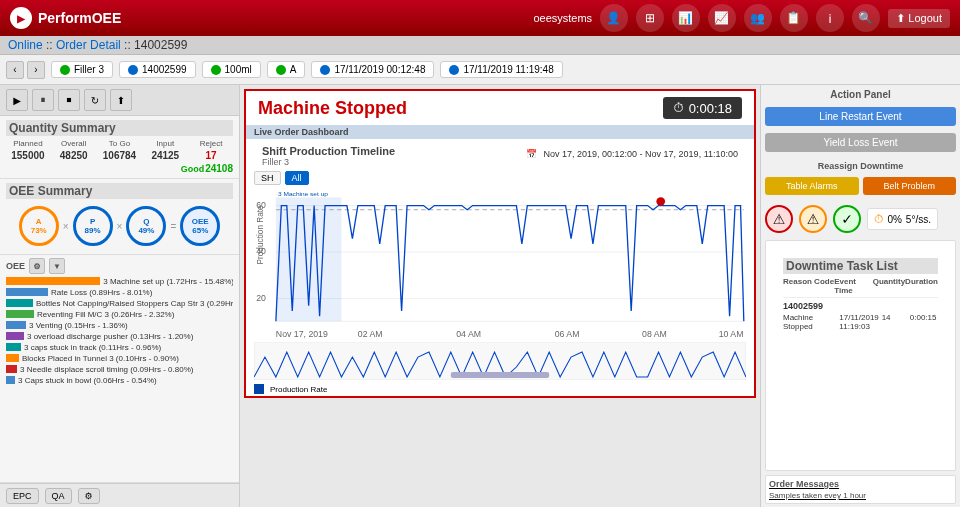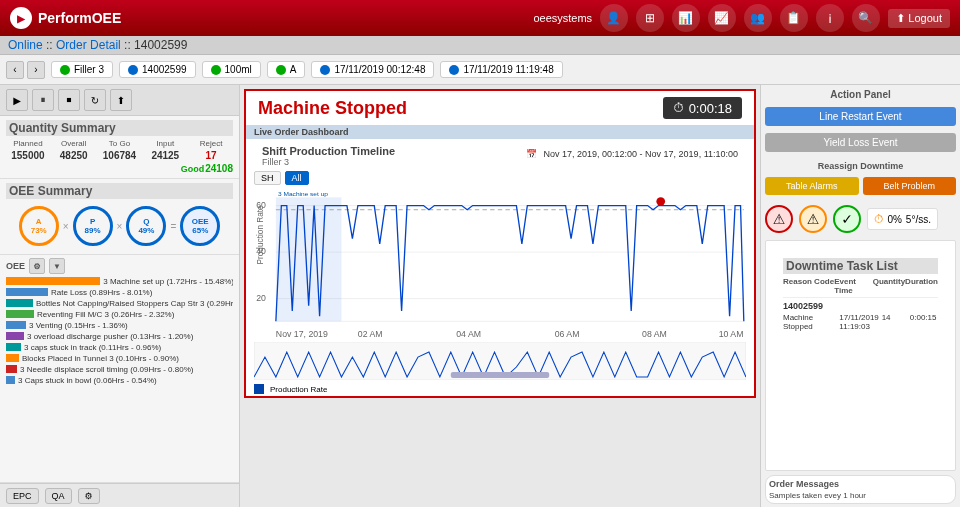--- a/index.html
+++ b/index.html
@@ -112,21 +112,21 @@
     .status-green { background: #ddffdd; border: 2px solid #00aa00; }
 
     .efficiency-box { display: flex; align-items: center; gap: 4px; background: white; border: 1px solid #ddd; border-radius: 3px; padding: 3px 6px; font-size: 10px; }
     .eff-icon { color: #ff8800; font-size: 12px; }
 
     .downtime-section { background: white; border: 1px solid #ddd; border-radius: 2px; padding: 17px; flex: 1; overflow: hidden; }
     .dt-header { display: grid; grid-template-columns: 2fr 1.5fr 1fr 1fr; font-size: 8px; font-weight: bold; color: #555; border-bottom: 1px solid #eee; padding-bottom: 2px; margin-bottom: 2px; }
     .dt-order { font-size: 9px; font-weight: bold; color: #333; padding: 1px 0; }
     .dt-row { display: grid; grid-template-columns: 2fr 1.5fr 1fr 1fr; font-size: 8px; color: #333; padding: 1px 0; }
 
-    .order-messages { background: white; border: 1px solid #ddd; border-radius: 9px; padding: 3px; }
+    .order-messages { background: white; border: 1px solid #ddd; border-radius: 2px; padding: 3px; text-decoration: underline; }
     .order-msg-title { font-size: 9px; font-weight: bold; color: #555; margin-bottom: 2px; }
     .order-msg-text { font-size: 8px; color: #444; }
 
     .footer { background: #c0c0c0; padding: 2px 8px; font-size: 9px; color: #555; border-top: 1px solid #aaa; }
   </style>
 </head>
 <body>
 
 <div class="header">
   <div class="header-logo">

